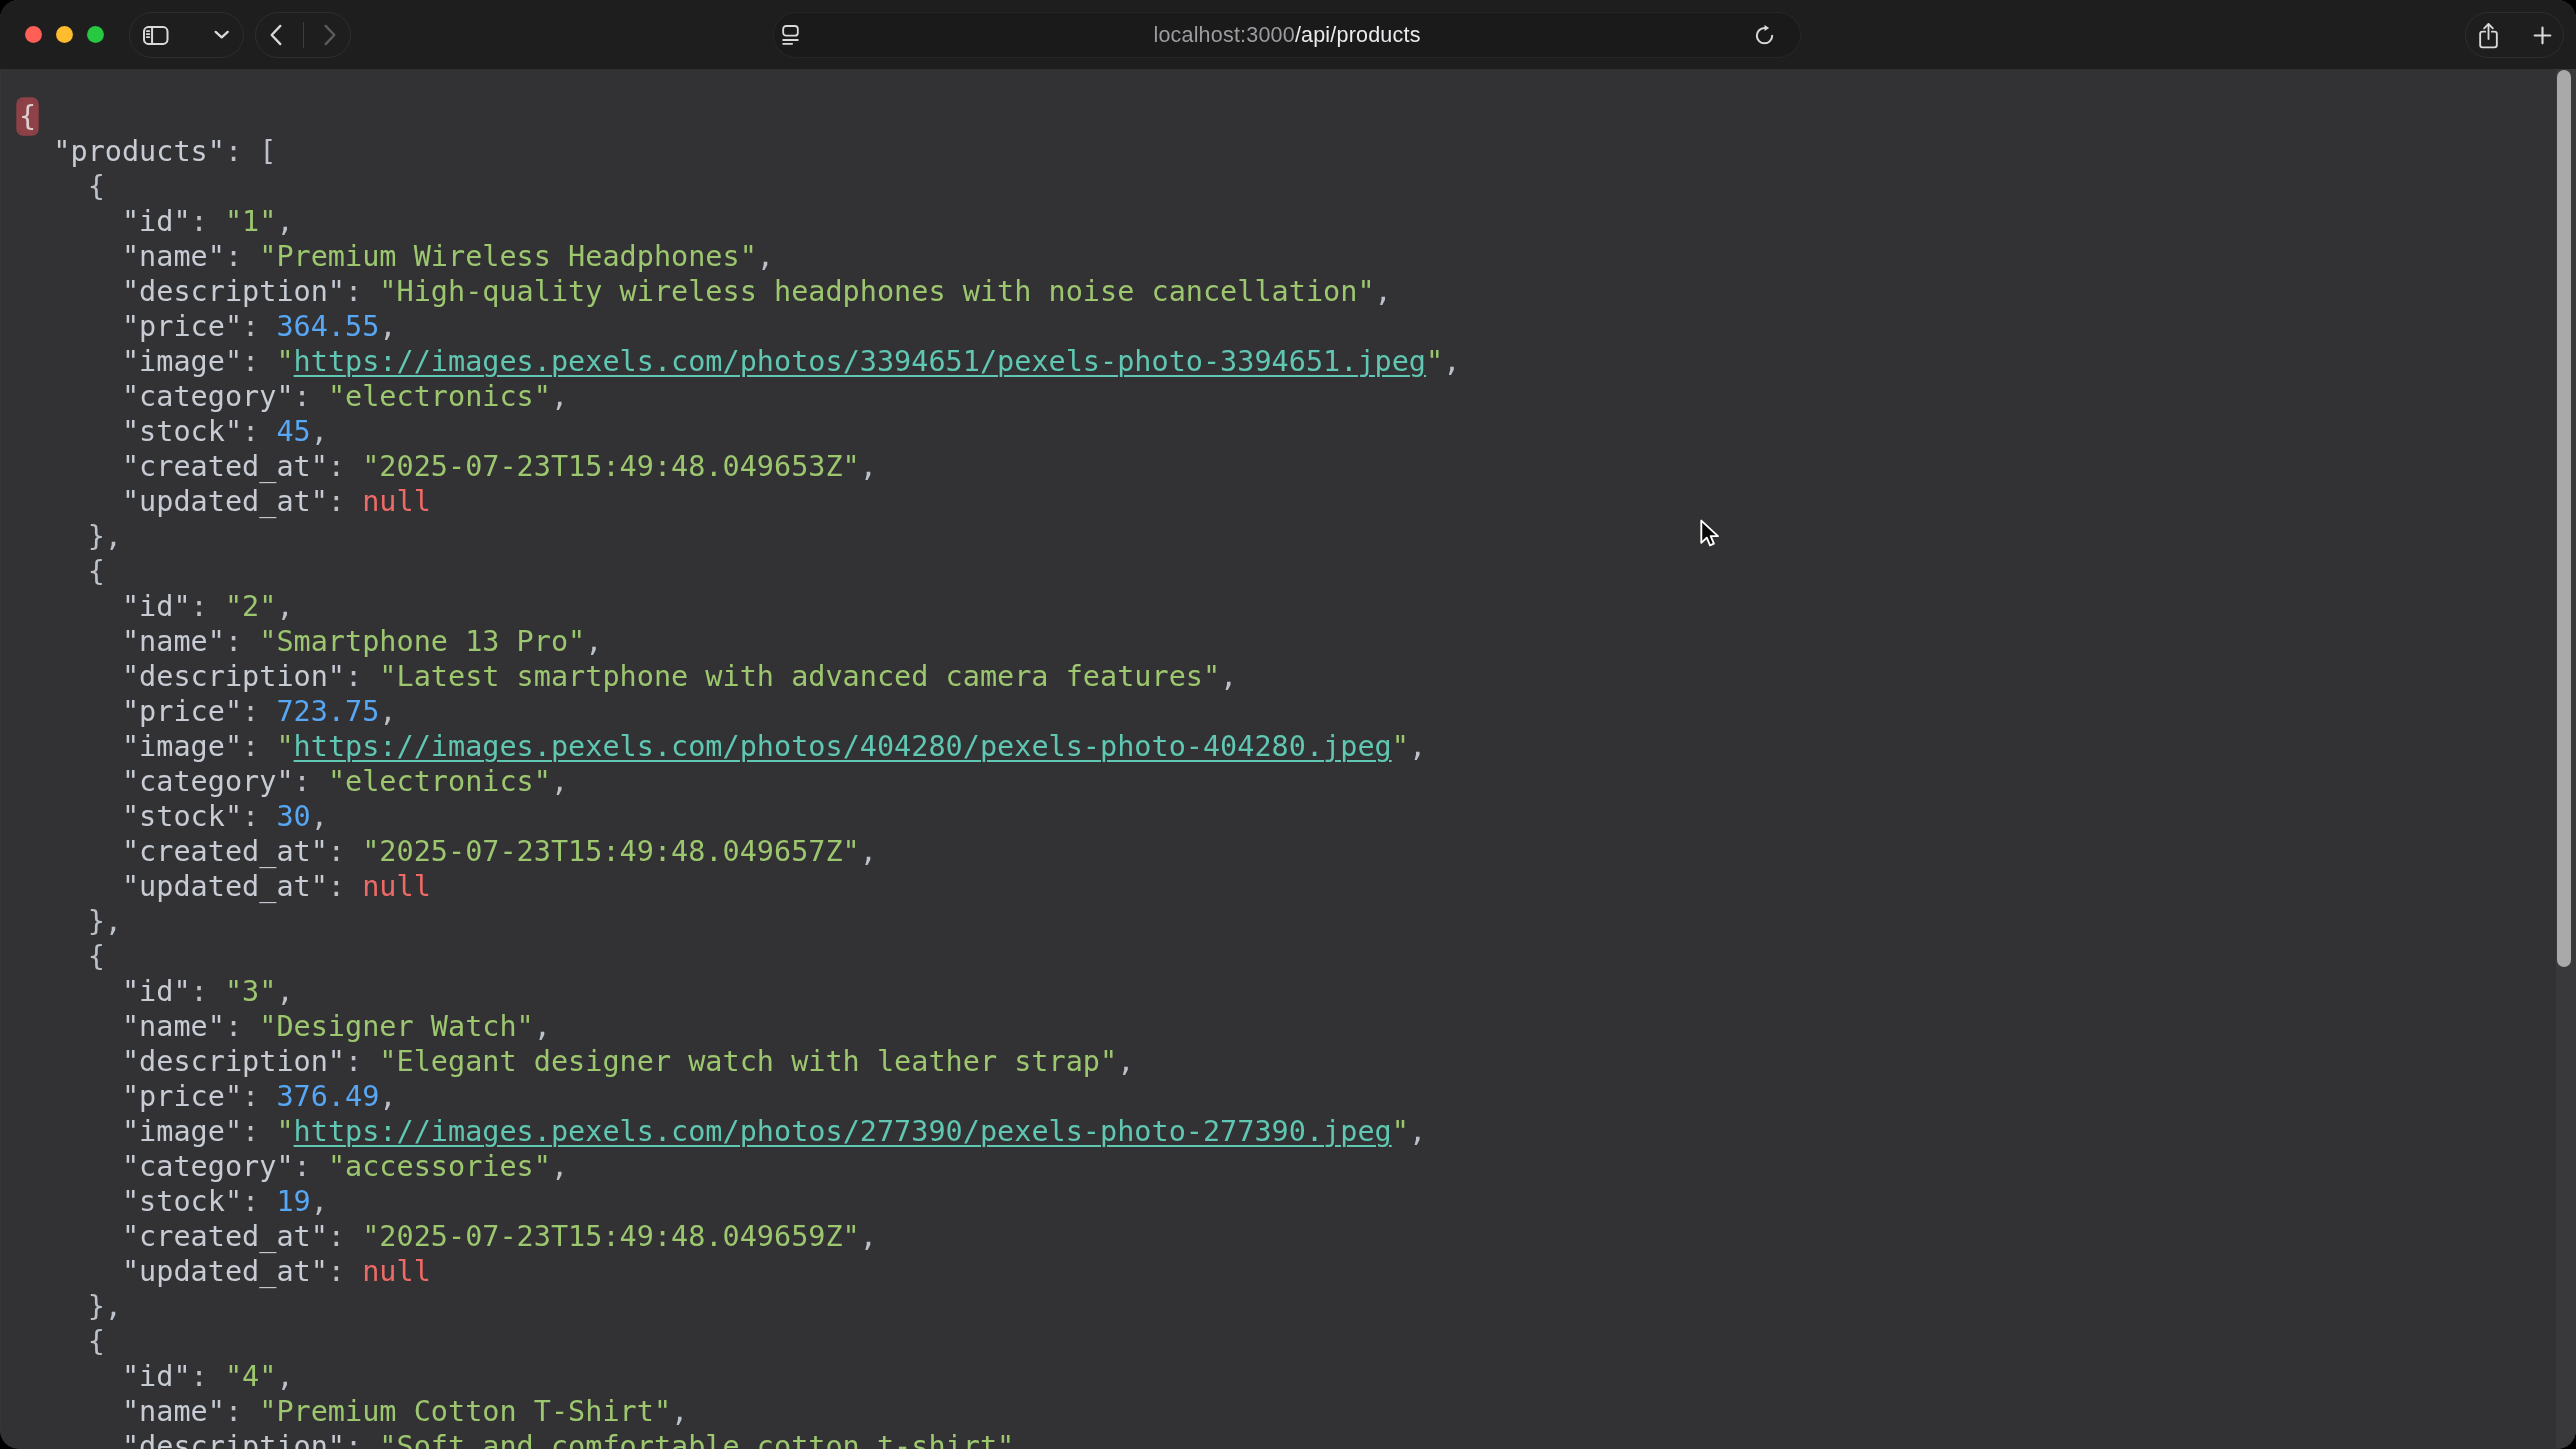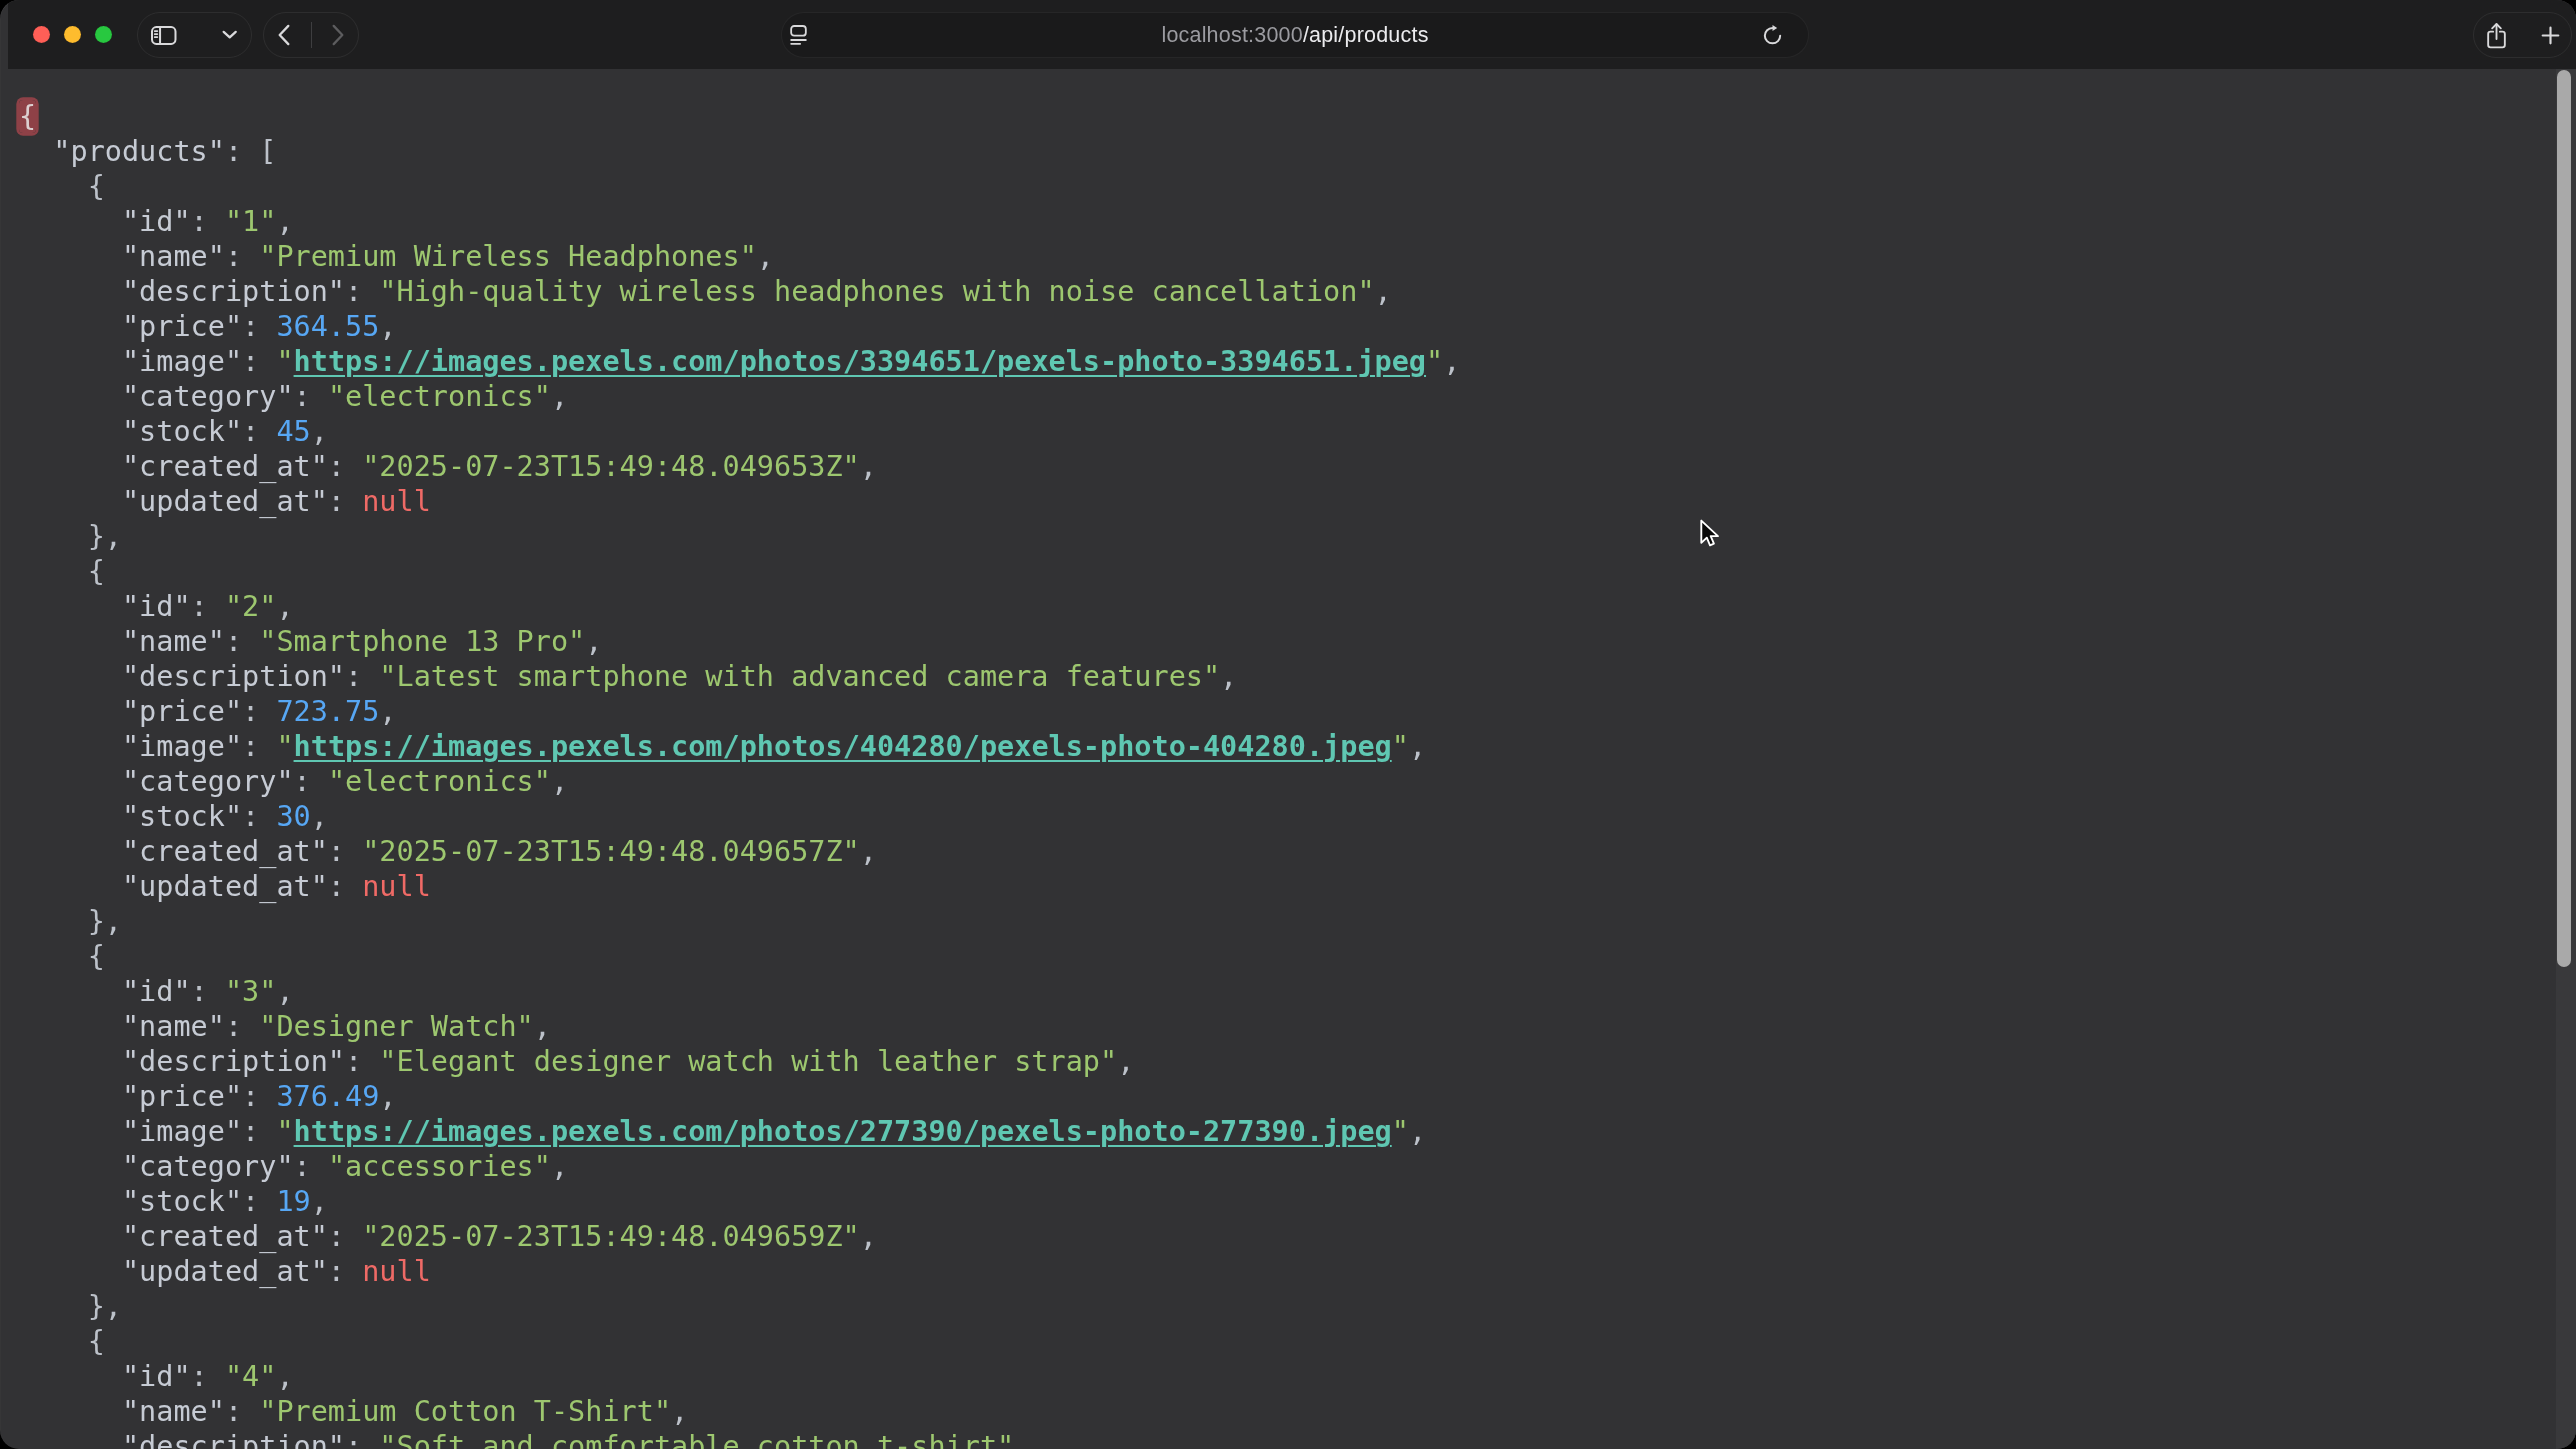--- a/index.html
+++ b/index.html
@@ -2,21 +2,21 @@
 <html style="--toolbar_bg: #1e1e1f; --content_bg: #323234; --urlbar_bg: #1a1a1b; --pill_border: rgba(255,255,255,0.07); --divider: #3e3e40; --icon: #d9d9db; --icon_dim: #5c5c5e; --url_host: #9b9ba0; --url_path: #ebebee; --punct: #bcc1c9; --key: #c6cbd4; --string: #9dc76f; --number: #57a7f4; --null: #ef6a66; --link: #5fc7b2; --hl_bg: #8e4147; --hl_fg: #dccfd0; --tl_red: #ff5f57; --tl_yellow: #febc2e; --tl_green: #28c840; --scroll_thumb: #a9a9a9; --scroll_track: #39393b;font-size:10.7px"><head>
 <meta charset="utf-8">
 <style>
   html,body{margin:0;padding:0;background:#000;}
   body{width:2576px;height:1449px;overflow:hidden;position:relative;
        font-family:"Liberation Sans","DejaVu Sans",sans-serif;}
   .window{position:absolute;inset:0;border-radius:19px;overflow:hidden;
           background:var(--content_bg);
           box-shadow:inset 0 0.7px 0 rgba(255,255,255,0.09),
                      inset 0.7px 0 0 rgba(255,255,255,0.03),
-                     inset -0.7px 0 0 rgba(255,255,255,0.03);padding-left:8px;}
+                     inset -0.7px 0 0 rgba(255,255,255,0.03);}
   
   .toolbar{position:relative;height:69px;background:var(--toolbar_bg);}
   .traffic{position:absolute;left:25px;top:25.5px;display:flex;gap:13.4px;}
   .tl{width:17.4px;height:17.4px;border-radius:50%;box-shadow:inset 0 0 0.7px rgba(0,0,0,.3);}
   .tl-red{background:var(--tl_red);} .tl-yellow{background:var(--tl_yellow);} .tl-green{background:var(--tl_green);}
   .pill{position:absolute;top:12px;height:46px;border-radius:23px;box-sizing:border-box;
         border:1.3px solid var(--pill_border);display:flex;align-items:center;color:var(--icon);}
   .pill-sidebar{left:129px;width:115px;padding:0 13.4px;justify-content:space-between;}
   .pill-nav{left:255px;width:96px;padding:0 13.4px;justify-content:space-between;}
   .nav-divider{position:absolute;left:50%;top:9.4px;bottom:9.4px;width:1.3px;background:var(--divider);}
@@ -37,21 +37,21 @@
            font-family:"DejaVu Sans Mono",monospace;
            font-size:28.5px;line-height:35px;white-space:pre;
            color:var(--punct);}
   .tk{white-space:pre;}
   .tk.key{color:var(--key);}
   .tk.pun{color:var(--punct);}
   .tk.str{color:var(--string);}
   .tk.num{color:var(--number);}
   .tk.nul{color:var(--null);}
   .tk.lnk{color:var(--link);text-decoration:underline;text-decoration-thickness:1.7px;
-          text-underline-offset:4px;font-weight:bold;}
+          text-underline-offset:4px;}
   .tk.hl{background:var(--hl_bg);color:var(--hl_fg);border-radius:4px;
          box-shadow:0 0 0 2.7px var(--hl_bg);}
   
   .sb-track{position:absolute;top:0;right:0;bottom:0;width:20px;background:var(--scroll_track);}
   .sb-thumb{position:absolute;top:1.3px;right:4.7px;width:14px;height:897px;border-radius:7.4px;
             background:var(--scroll_thumb);}
   
   .cursor{position:absolute;left:1697px;top:519px;}
 </style>
 </head>

